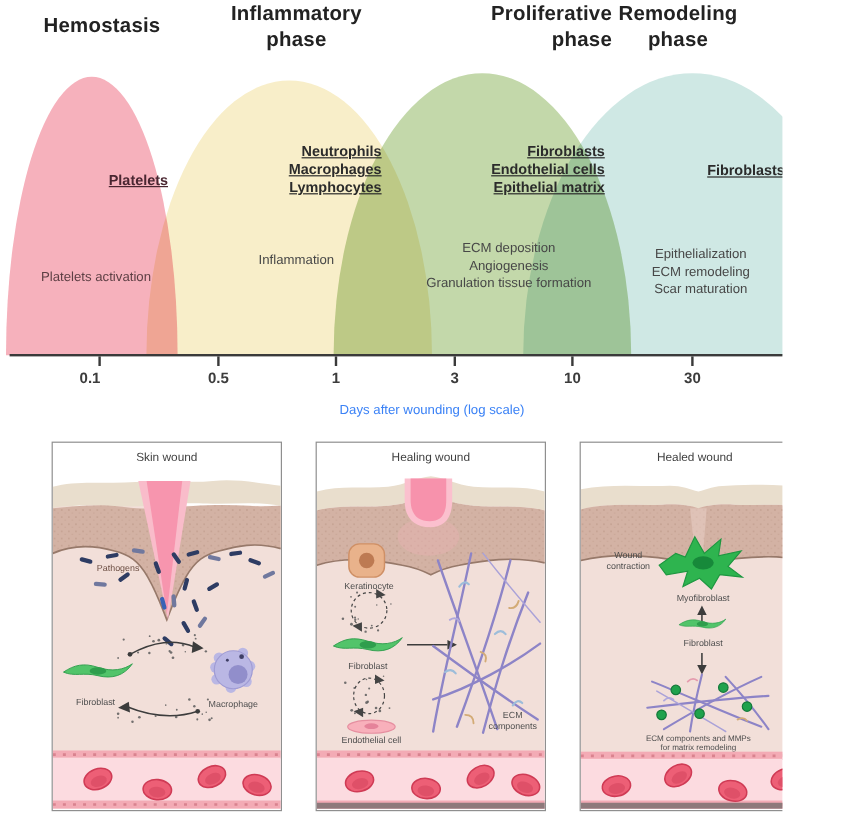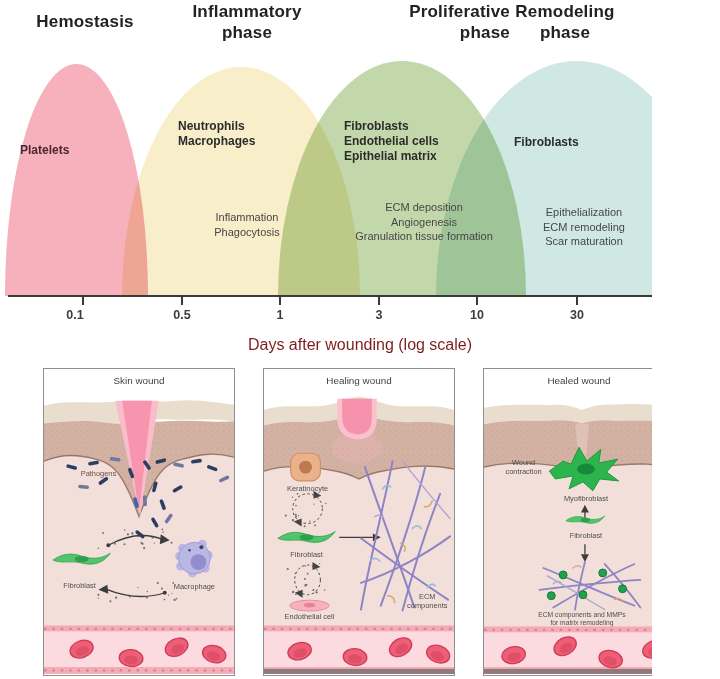--- a/index.html
+++ b/index.html
@@ -6,33 +6,33 @@
   #stage{position:relative;width:652px;height:679px;background:#ffffff;overflow:hidden;
          font-family:"Liberation Sans",sans-serif;}
   
   .hdr{position:absolute;width:170px;text-align:center;font-weight:bold;font-size:17px;
        line-height:21px;color:#222;letter-spacing:.2px;}
   .bell{position:absolute;mix-blend-mode:multiply;border-radius:50% 50% 0 0 / 100% 100% 0 0;}
   .bell-hemostasis{left:5px;top:64px;width:143px;height:232px;background:#f6b1bc;}
   .bell-inflammatory{left:122px;top:67px;width:238px;height:229px;background:#f8eec9;}
   .bell-proliferative{left:278px;top:61px;width:248px;height:235px;background:#c3d8aa;}
   .bell-remodeling{left:436px;top:61px;width:282px;height:235px;background:#cfe8e4;}
-  .cells{position:absolute;text-align:left;font-weight:bold;font-size:12px;line-height:15px;color:#2b2b2b;}
+  .cells{position:absolute;text-align:right;font-weight:bold;font-size:12px;line-height:15px;color:#2b2b2b;text-decoration:underline;}
   .procs{position:absolute;text-align:center;font-size:11px;line-height:14.5px;color:#474747;}
   .maroon-b{color:#4a2631;}
   .maroon{color:#5d3f44;}
   .axis-line{position:absolute;left:8px;top:295px;width:694px;height:2px;background:#3a3a3a;}
   .axis-arrow{position:absolute;left:701px;top:290px;width:0;height:0;
               border-top:6px solid transparent;border-bottom:6px solid transparent;
               border-left:11px solid #3a3a3a;}
   .tick{position:absolute;top:297px;width:2px;height:8px;background:#3a3a3a;}
   .ticklabel{position:absolute;top:308px;width:60px;text-align:center;
              font-size:12.5px;font-weight:600;color:#3c3c3c;}
   .axis-caption{position:absolute;left:210px;top:336px;width:300px;text-align:center;
-                font-size:16px;color:#7f1d1d;}
+                font-size:11px;color:#3b82f6;}
   
   .panel{position:absolute;top:368px;width:192px;height:308px;border:1px solid #8f8f8f;
          background:#fff;box-sizing:border-box;}
   .panel svg{display:block;}
   text{font-family:"Liberation Sans",sans-serif;}
   .ptitle{font-size:10px;fill:#3f3f3f;}
   .plabel{font-size:7.5px;fill:#4e4e4e;}
   .plabel-sm{font-size:6.8px;fill:#4e4e4e;}
   .plabel-brown{font-size:7.5px;fill:#6d4f44;}
 </style>
@@ -61,33 +61,36 @@
   <div class="bell bell-inflammatory"></div>
   <div class="bell bell-proliferative"></div>
   <div class="bell bell-remodeling"></div>
 
   <div class="cells maroon-b" style="left:20px;top:143px;width:120px;">
     <div>Platelets</div>
   </div>
   <div class="cells" style="left:178px;top:119px;width:140px;">
     <div>Neutrophils</div>
     <div>Macrophages</div>
+    <div>Lymphocytes</div>
   </div>
   <div class="cells" style="left:344px;top:119px;width:160px;">
     <div>Fibroblasts</div>
     <div>Endothelial cells</div>
     <div>Epithelial matrix</div>
   </div>
   <div class="cells" style="left:514px;top:135px;width:140px;">
     <div>Fibroblasts</div>
   </div>
 
+  <div class="procs maroon" style="left:5px;top:224px;width:150px;">
+    <div>Platelets activation</div>
+  </div>
   <div class="procs" style="left:177px;top:210px;width:140px;">
     <div>Inflammation</div>
-    <div>Phagocytosis</div>
   </div>
   <div class="procs" style="left:329px;top:200px;width:190px;">
     <div>ECM deposition</div>
     <div>Angiogenesis</div>
     <div>Granulation tissue formation</div>
   </div>
   <div class="procs" style="left:519px;top:205px;width:130px;">
     <div>Epithelialization</div>
     <div>ECM remodeling</div>
     <div>Scar maturation</div>

